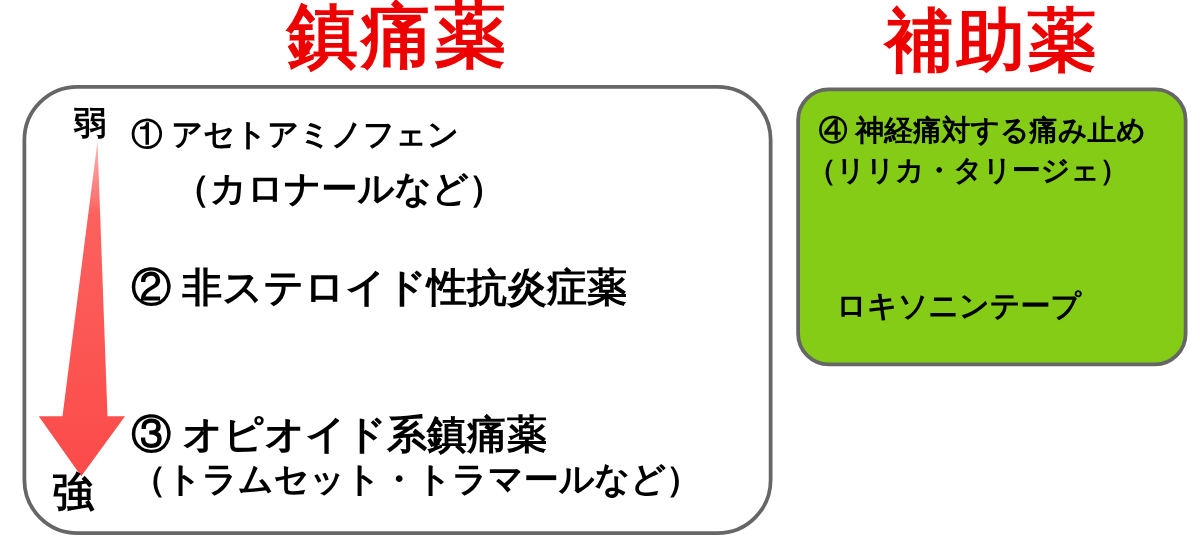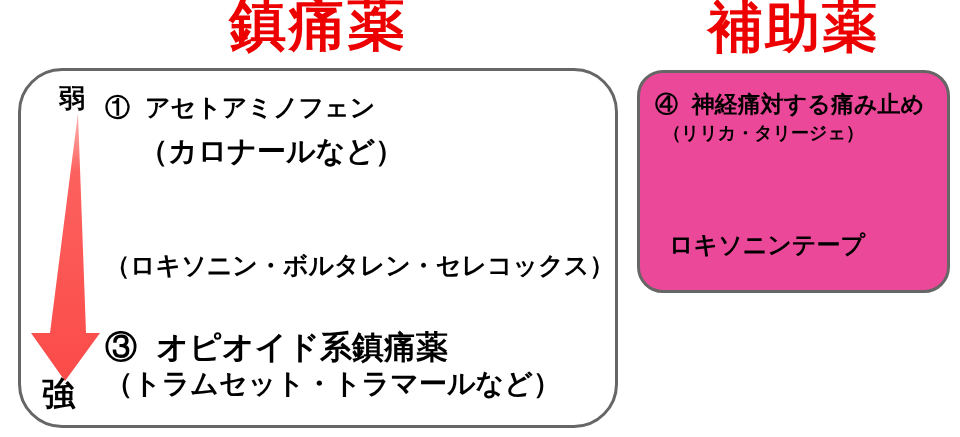--- a/index.html
+++ b/index.html
@@ -1,51 +1,51 @@
 <!DOCTYPE html>
 <html><head>
 <meta charset="utf-8">
 <style>
   * { margin:0; padding:0; box-sizing:border-box; }
   html,body { background:#ffffff; }
   .stage {
     position:relative; width:960px; height:437px; background:#ffffff;
-    font-family:Liberation Mono, monospace;
+    font-family:Liberation Sans, sans-serif;
     font-weight:bold; color:#000; overflow:hidden;
   }
   .title {
     position:absolute; text-align:center; color:#ED0000; font-weight:bold;
     letter-spacing:2px; white-space:nowrap;
   }
   .title-main { left:18px; top:-2px; width:600px; font-size:57px; line-height:62px; }
   .title-aux  { left:637px; top:6px; width:313px; font-size:55px; line-height:52px; }
 
   .analgesics-box {
     position:absolute; left:18px; top:68px; width:600px; height:360px;
     background:#ffffff; border:3px solid #666666; border-radius:44px;
   }
   .adjuvants-box {
     position:absolute; left:637px; top:70px; width:313px; height:223px;
-    background:#ec4899; border:3px solid #666666; border-radius:26px;padding-left:39px;
+    background:#84cc16; border:3px solid #666666; border-radius:26px;padding-left:39px;
   }
   .abs { position:absolute; white-space:nowrap; }
 
   .weak-label   { left:38px; top:10px;  font-size:26px; }
   .strong-label { left:21px; top:301px; font-size:33px; }
   .arrow-wrap   { left:8px;  top:42px;  width:72px; height:275px; }
 
   .l1n { left:84px; top:20px;  font-size:25px; }
   .l1s { left:84px; top:61px;  font-size:29px;margin-left:34px; }
   .l2n { left:84px; top:138px; font-size:32px; }
   .l2s { left:84px; top:178px; font-size:25px; }
   .l3n { left:84px; top:255px; font-size:32px; }
   .l3s { left:84px; top:294px; font-size:28px; }
 
   .a1n { left:15px; top:16px;  font-size:23px; }
-  .a1s { left:23px; top:48px;  font-size:18px; }
+  .a1s { left:6px; top:48px;  font-size:23px; }
   .a2n { left:15px; top:108px; font-size:23px; }
   .a2l1{ left:29px; top:156px; font-size:24px; }
   .a2l2{ left:29px; top:170px; font-size:23px; }
 </style>
 </head>
 <body>
 
 <div class="stage">
 
   <div class="title title-main">鎮痛薬</div>
@@ -67,21 +67,21 @@
         </defs>
         <polygon points="49,0 57,220 71,220 36,268 2,220 21,220" fill="url(#arrowGrad)"></polygon>
       </svg>
     </div>
 
     <div class="abs strong-label">強</div>
 
     <div class="abs l1n">① アセトアミノフェン</div>
     <div class="abs l1s">（カロナールなど）</div>
 
-    <div class="abs l2s">（ロキソニン・ボルタレン・セレコックス）</div>
+    <div class="abs l2n">② 非ステロイド性抗炎症薬</div>
 
     <div class="abs l3n">③ オピオイド系鎮痛薬</div>
     <div class="abs l3s">（トラムセット・トラマールなど）</div>
   </div>
 
   <div class="adjuvants-box">
     <div class="abs a1n">④ 神経痛対する痛み止め</div>
     <div class="abs a1s">（リリカ・タリージェ）</div>
 
     <div class="abs a2l1">ロキソニンテープ</div>

